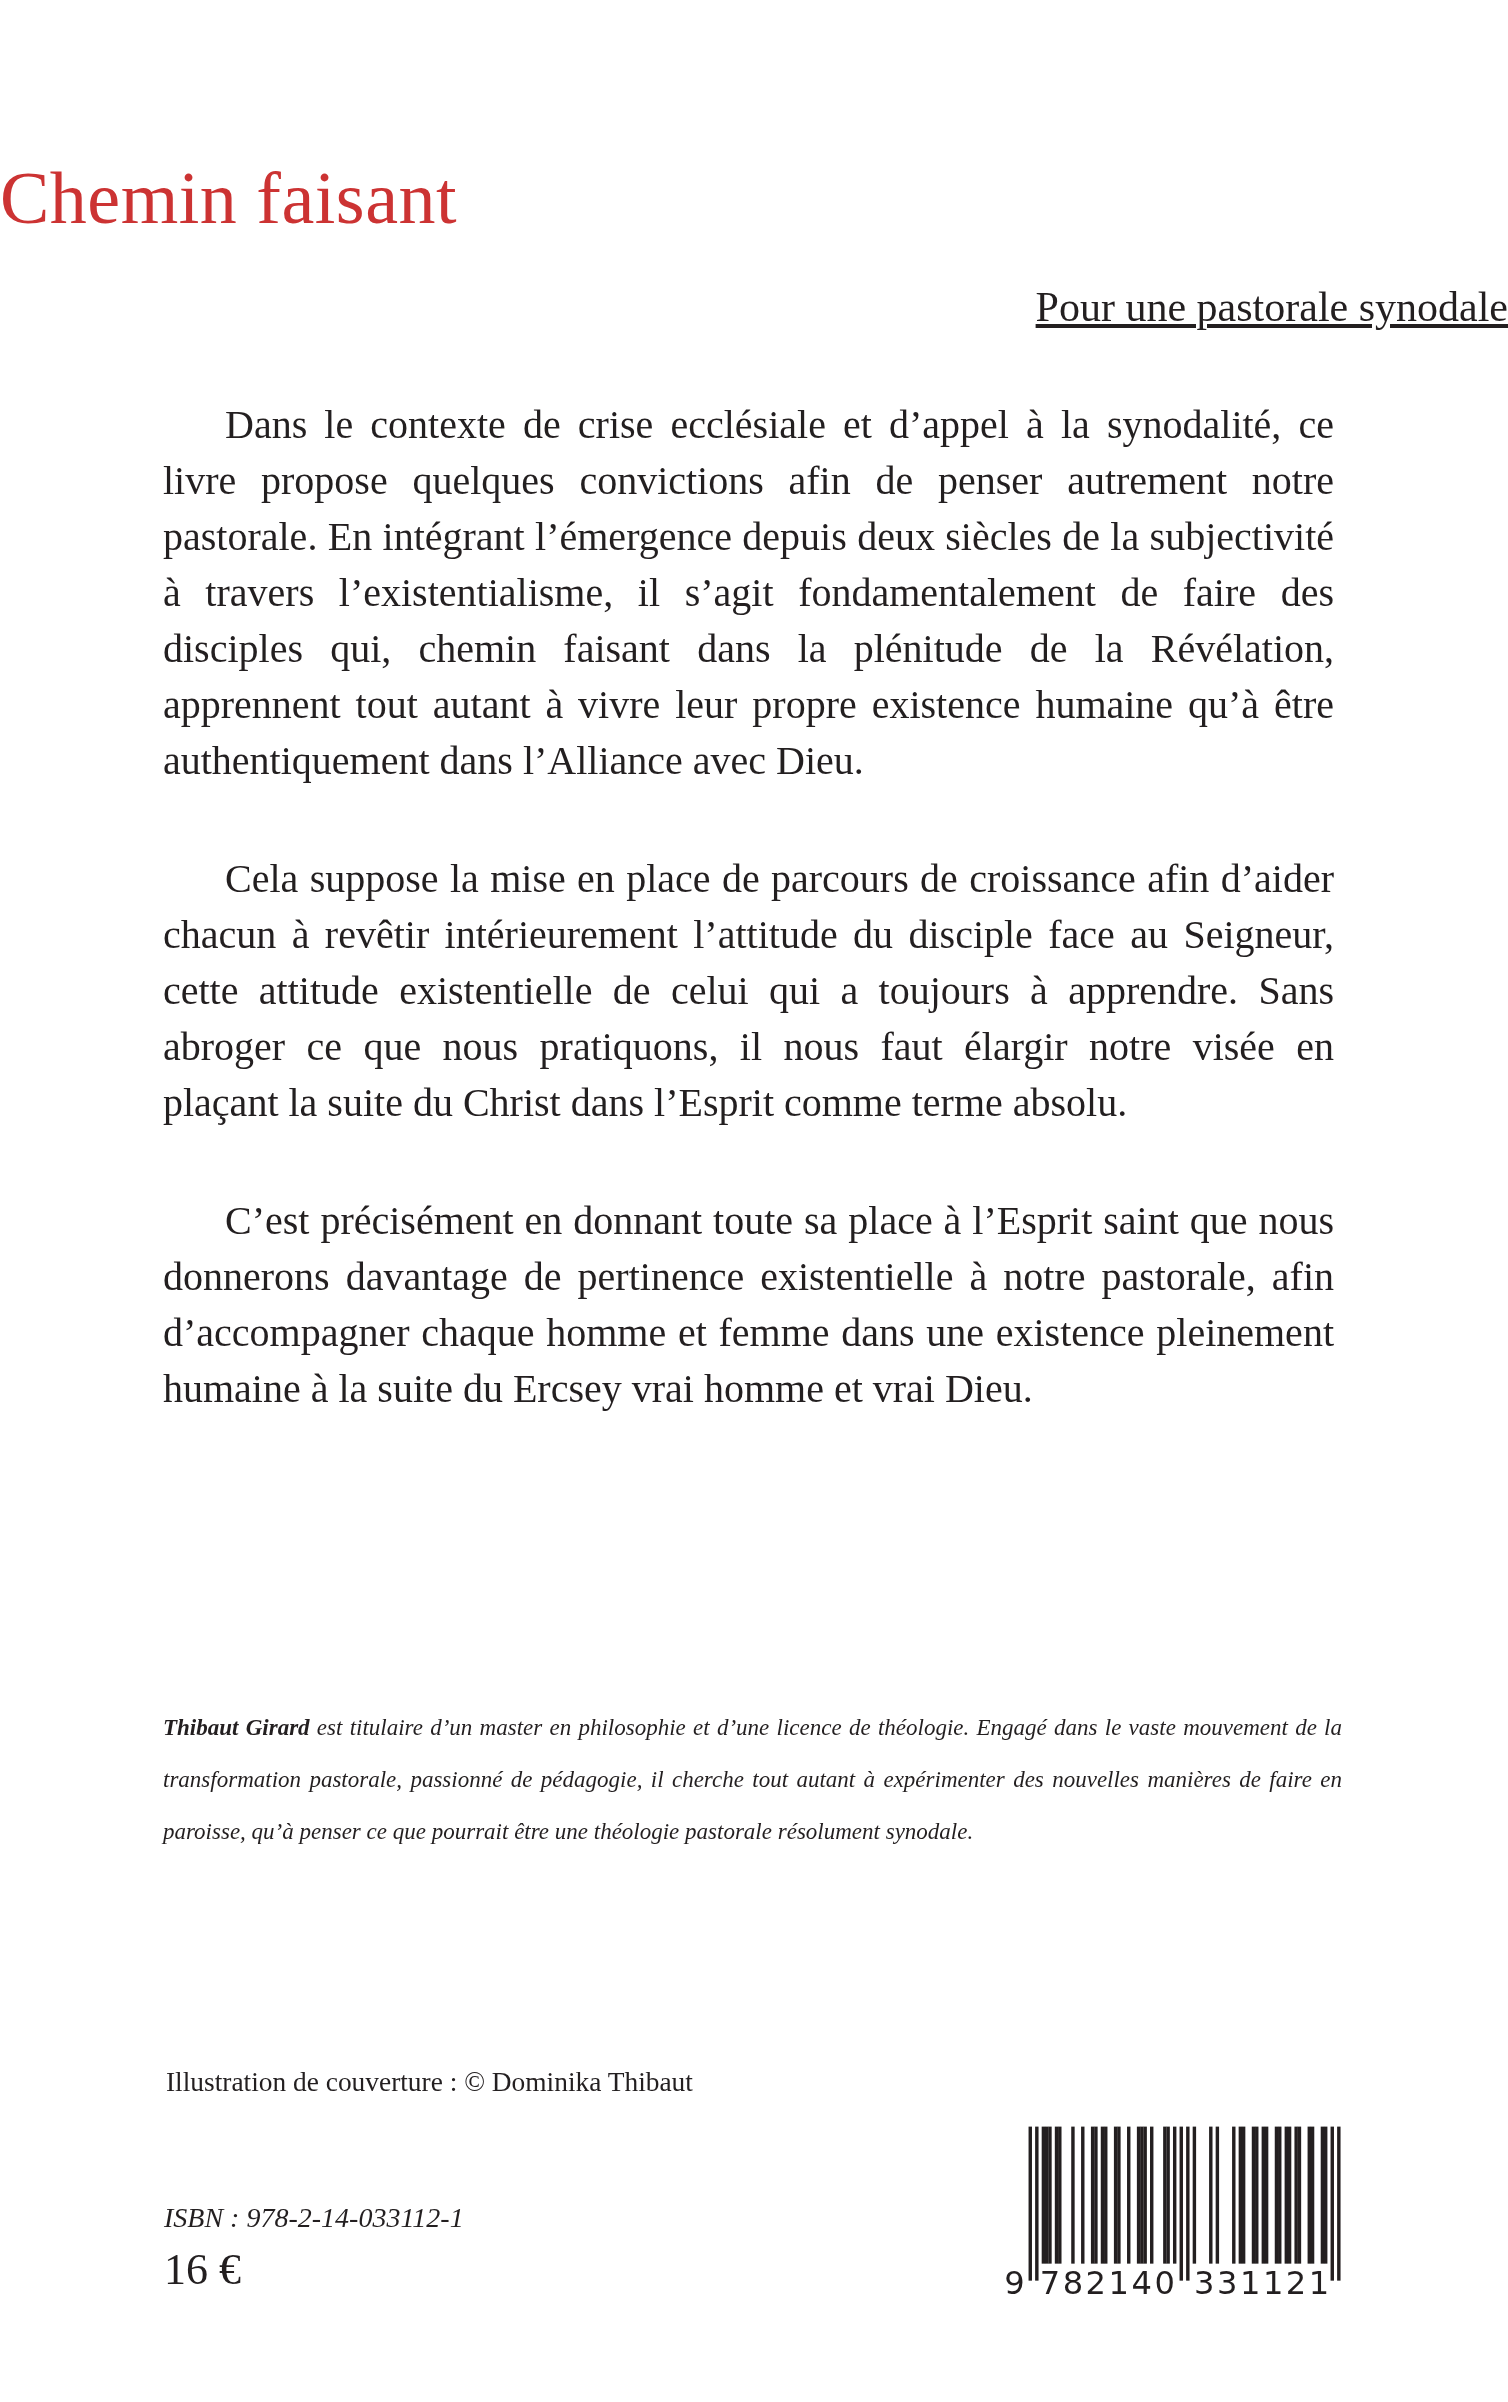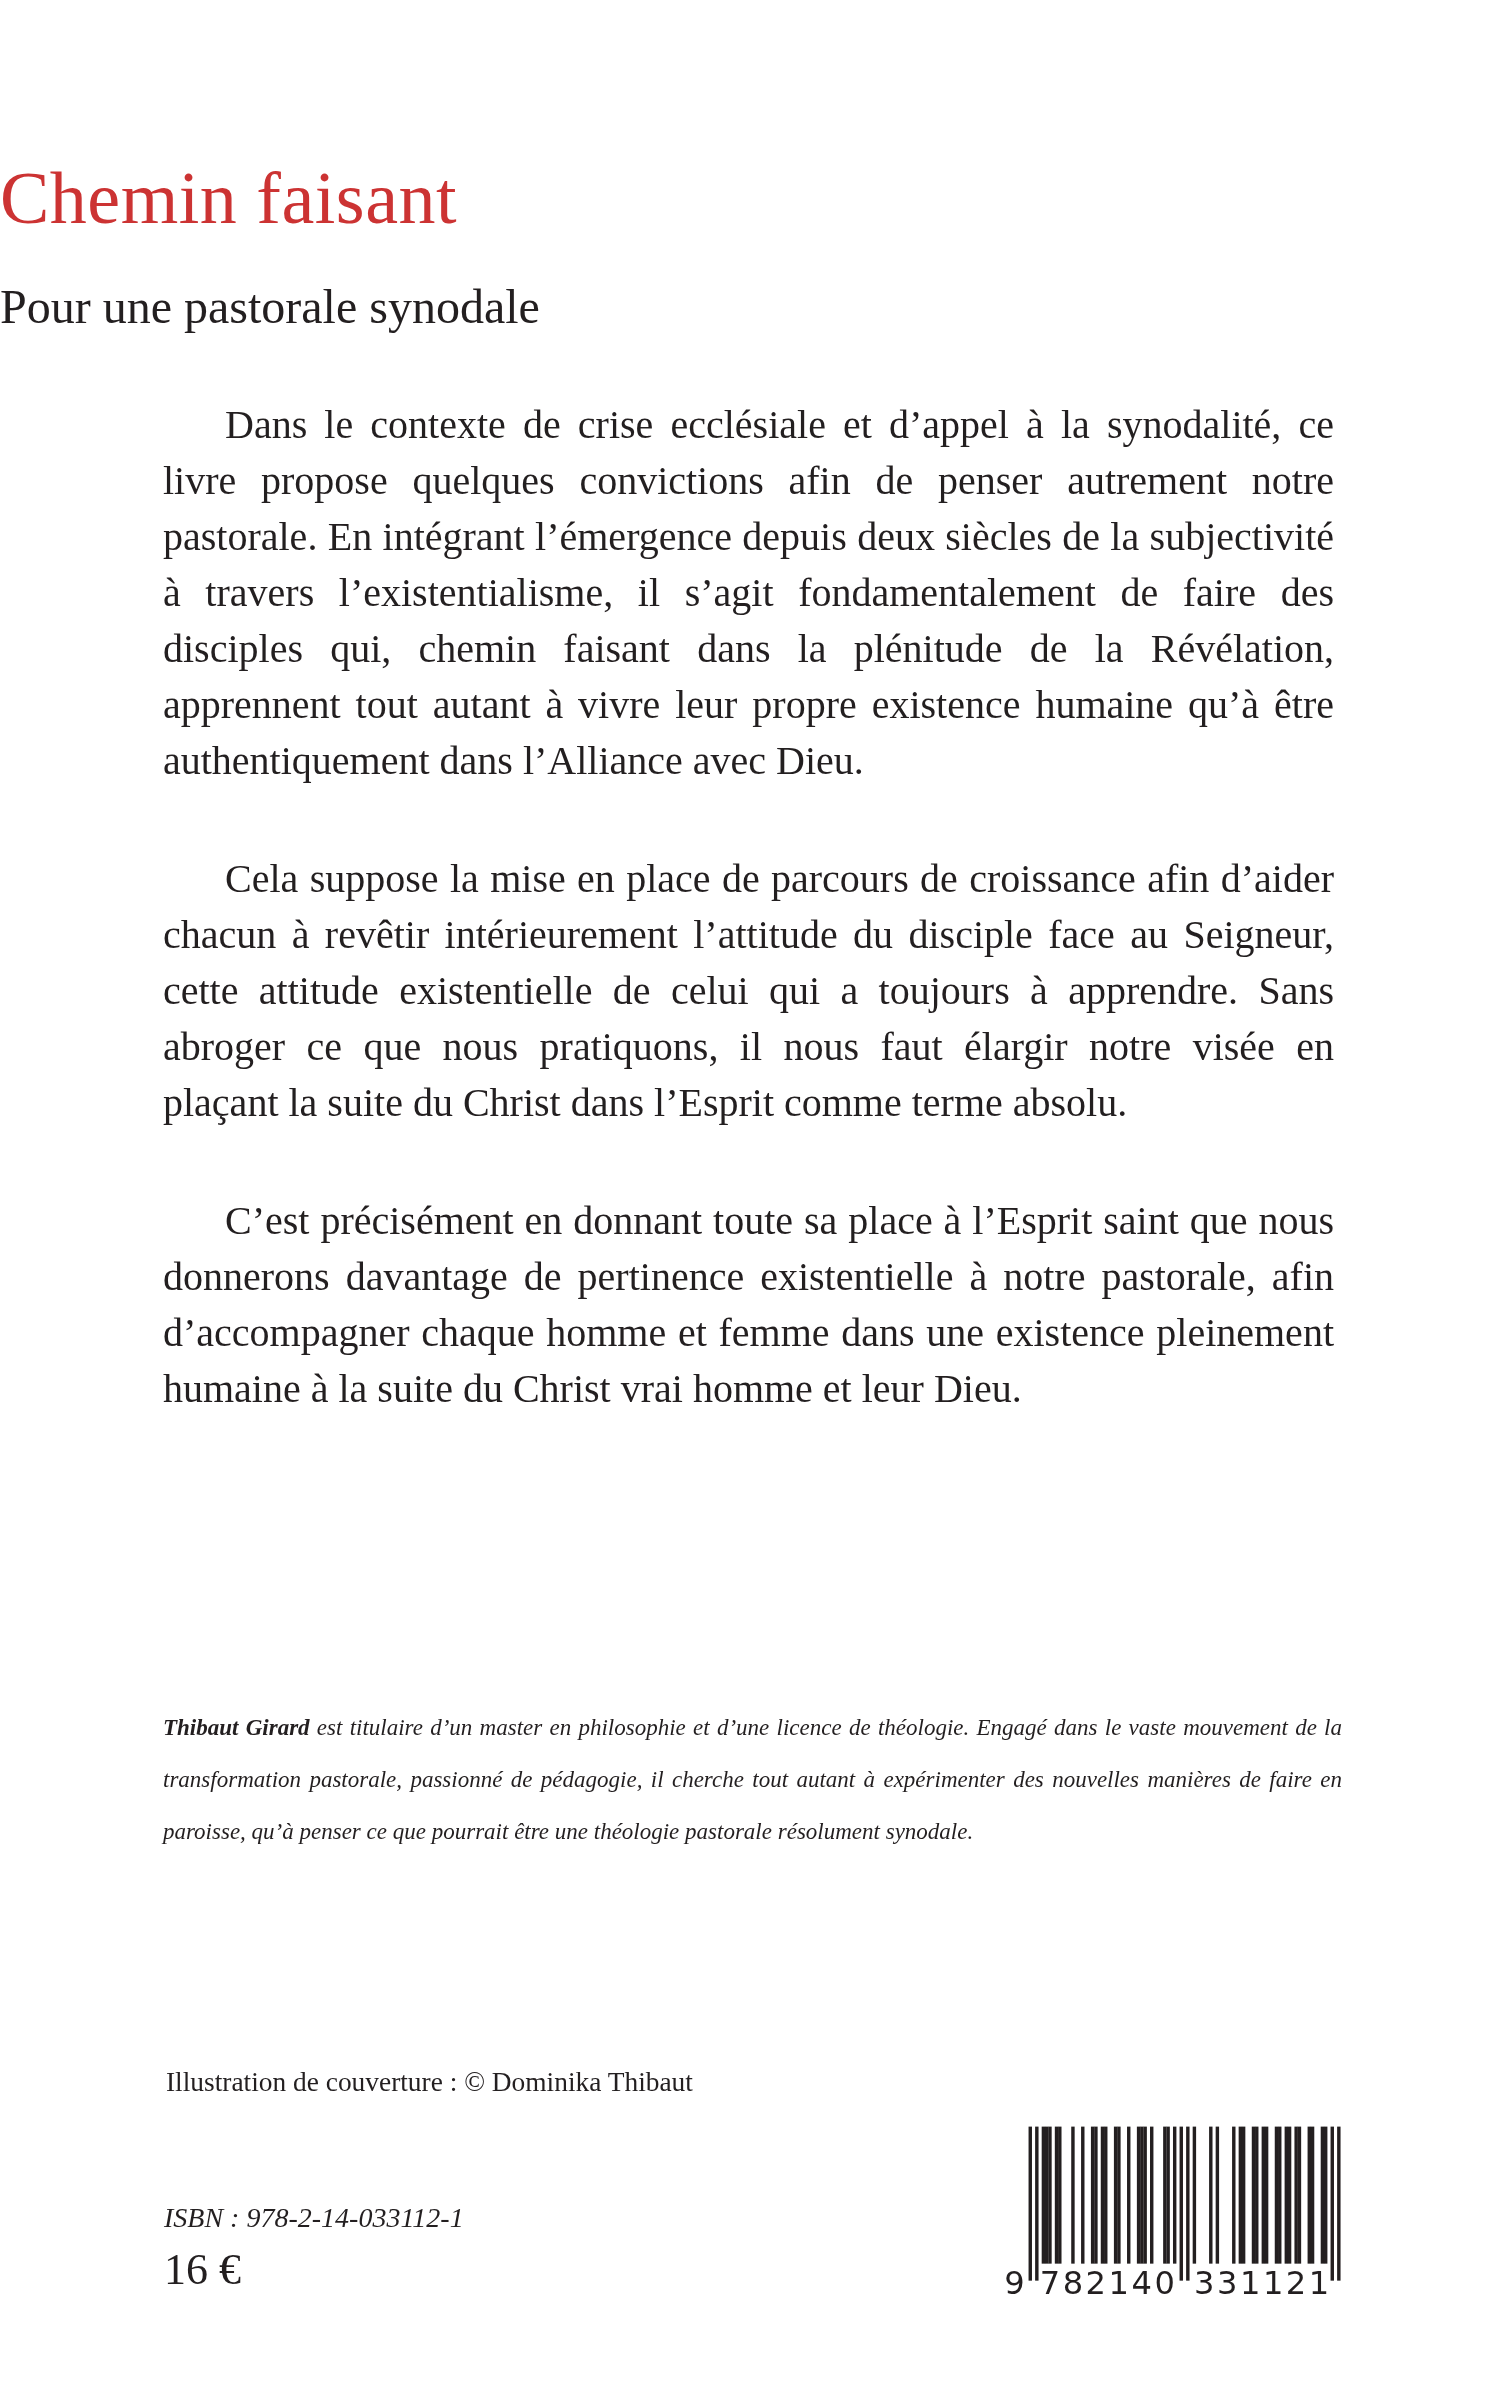--- a/index.html
+++ b/index.html
@@ -1,42 +1,42 @@
 <!DOCTYPE html>
 <html style="font-size:15px"><head>
 <meta charset="utf-8">
 <style>
   html, body { margin: 0; padding: 0; background: #ffffff; }
   body { width: 1508px; height: 2403px; position: relative; overflow: hidden;
          font-family: "Liberation Serif", "DejaVu Serif", serif; color: #231f20; }
   .title { position: absolute; left: 0; width: 1508px; top: 151px; 
            font-size: 74px; line-height: 95px; color: #cc3333; letter-spacing: 0.5px; }
-  .subtitle { position: absolute; left: 0; width: 1508px; top: 274px; text-align: left;
-              font-size: 48px; line-height: 66px; color: #231f20; }
+  .subtitle { position: absolute; left: 0; width: 1508px; top: 274px; text-align: right;
+              font-size: 42px; line-height: 66px; color: #231f20; text-decoration: underline; }
   .body-text { position: absolute; left: 163px; width: 1179px; top: 397px; }
   .para { font-size: 40px; line-height: 56px; text-align: justify; text-indent: 62px;
           margin: 0 8px 62px 0; hyphens: none; }
   .bio { position: absolute; left: 163px; width: 1179px; top: 1702px;
          font-size: 23px; line-height: 52px; font-style: italic; text-align: justify; margin: 0; }
   .bio .author { font-weight: bold; }
   .credit { position: absolute; left: 166px; top: 2063px; font-size: 27.4px; line-height: 38px; }
   .isbn { position: absolute; left: 164px; top: 2194px; font-size: 28px; line-height: 47px; font-style: italic; }
   .price { position: absolute; left: 164px; top: 2241px; font-size: 44px; line-height: 57px; }
   .barcode { position: absolute; left: 998px; top: 2120px; width: 355px; height: 189px; }
 </style>
 </head>
 <body>
 
 <div class="title">Chemin faisant</div>
 <div class="subtitle">Pour une pastorale synodale</div>
 
 <div class="body-text">
   <p class="para">Dans le contexte de crise ecclésiale et d’appel à la synodalité, ce livre propose quelques convictions afin de penser autrement notre pastorale. En intégrant l’émergence depuis deux siècles de la subjectivité à travers l’existentialisme, il s’agit fondamentalement de faire des disciples qui, chemin faisant dans la plénitude de la Révélation, apprennent tout autant à vivre leur propre existence humaine qu’à être authentiquement dans l’Alliance avec Dieu.</p>
   <p class="para">Cela suppose la mise en place de parcours de croissance afin d’aider chacun à revêtir intérieurement l’attitude du disciple face au Seigneur, cette attitude existentielle de celui qui a toujours à apprendre. Sans abroger ce que nous pratiquons, il nous faut élargir notre visée en plaçant la suite du Christ dans l’Esprit comme terme absolu.</p>
-  <p class="para">C’est précisément en donnant toute sa place à l’Esprit saint que nous donnerons davantage de pertinence existentielle à notre pastorale, afin d’accompagner chaque homme et femme dans une existence pleinement humaine à la suite du Christ vrai homme et leur Dieu.</p>
+  <p class="para">C’est précisément en donnant toute sa place à l’Esprit saint que nous donnerons davantage de pertinence existentielle à notre pastorale, afin d’accompagner chaque homme et femme dans une existence pleinement humaine à la suite du Ercsey vrai homme et vrai Dieu.</p>
 </div>
 
 <p class="bio"><span class="author">Thibaut Girard</span><span> est titulaire d’un master en philosophie et d’une licence de théologie. Engagé dans le vaste mouvement de la transformation pastorale, passionné de pédagogie, il cherche tout autant à expérimenter des nouvelles manières de faire en paroisse, qu’à penser ce que pourrait être une théologie pastorale résolument synodale.</span></p>
 
 <div class="credit">Illustration de couverture : © Dominika Thibaut</div>
 <div class="isbn">ISBN : 978-2-14-033112-1</div>
 <div class="price">16 €</div>
 
 <svg class="barcode" viewBox="0 0 375 200" xmlns="http://www.w3.org/2000/svg">
   <g id="barcode-bars">

